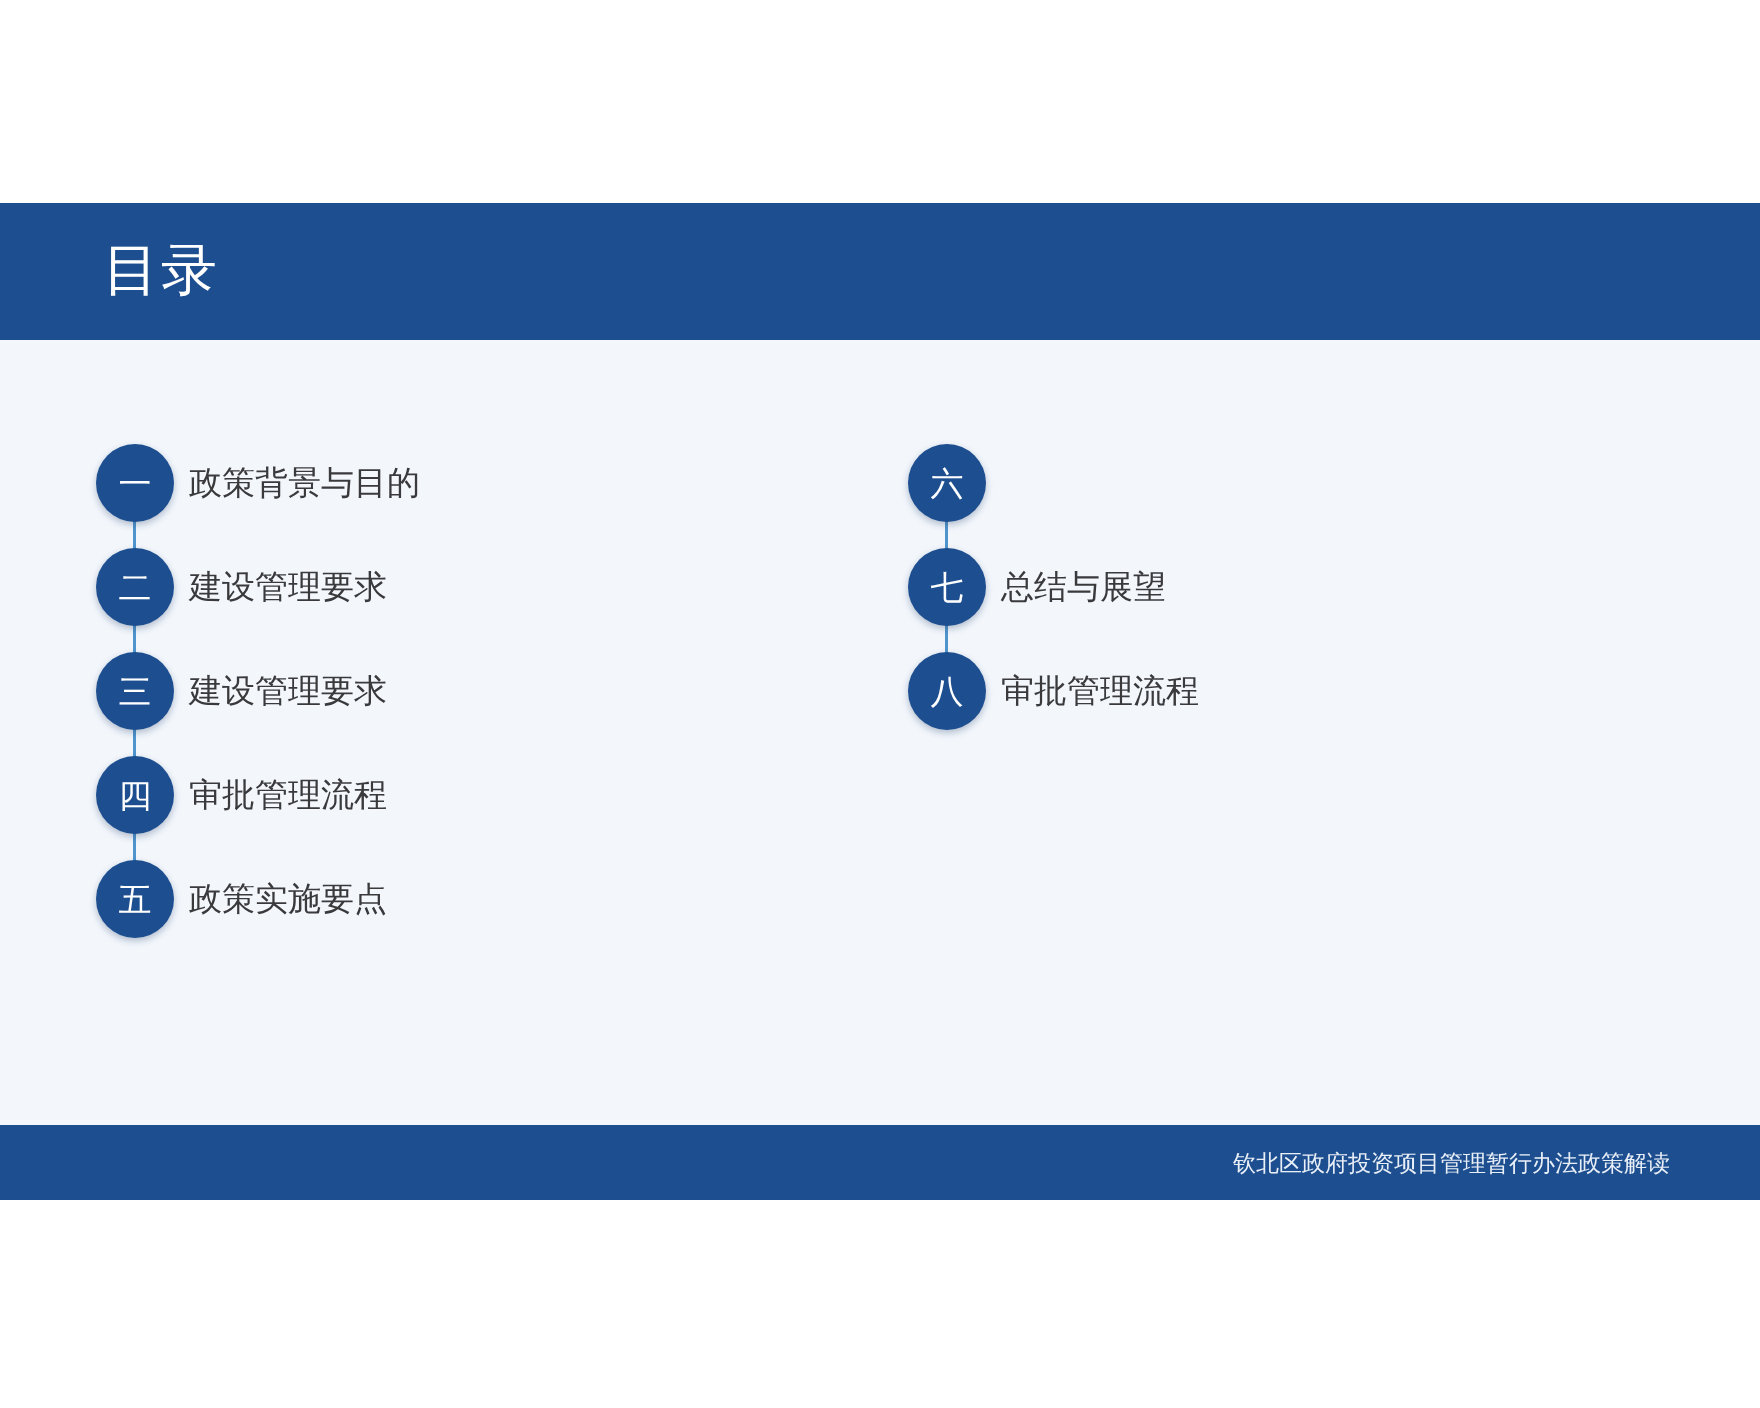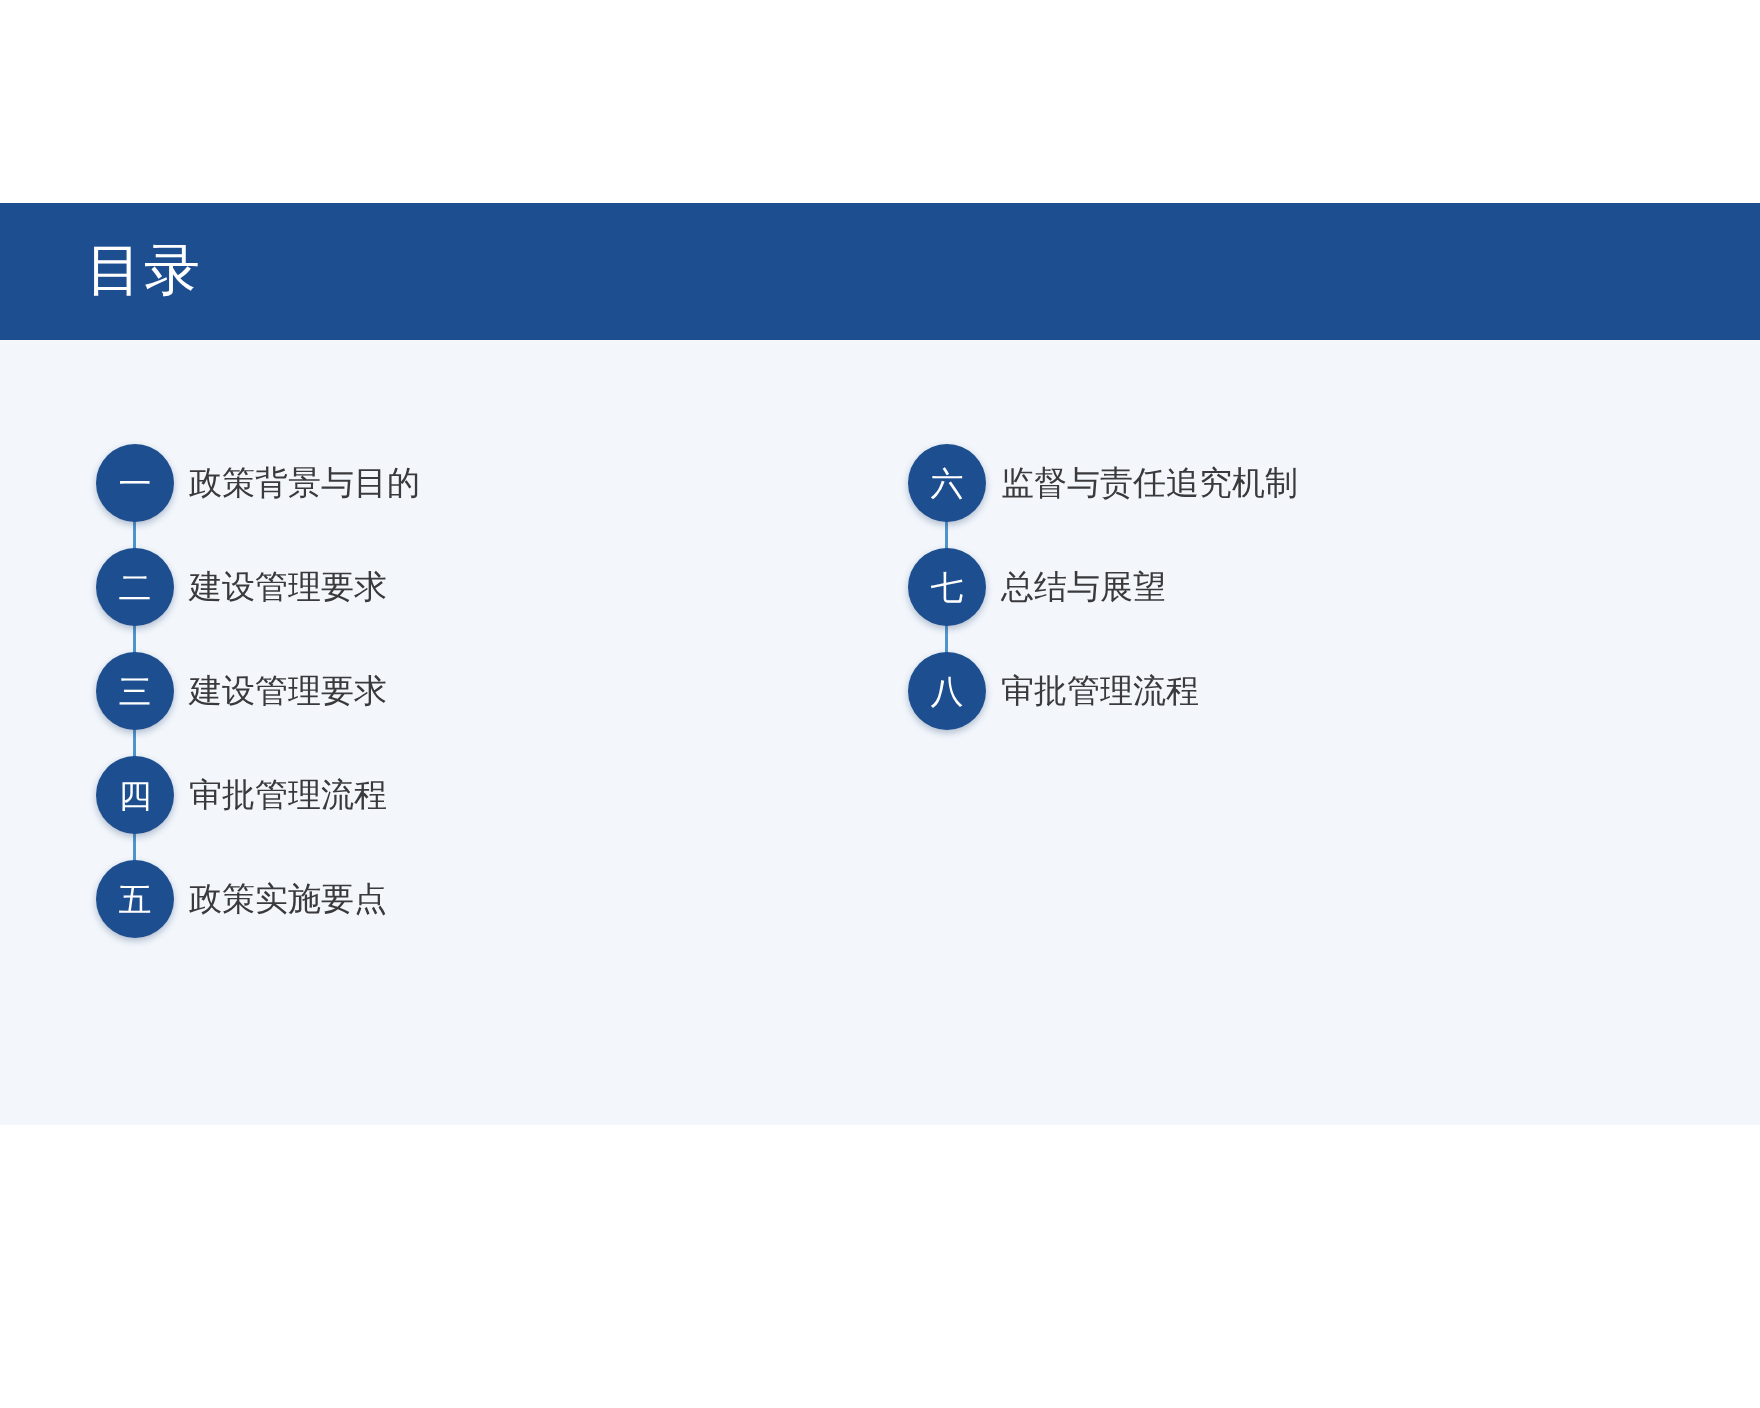--- a/index.html
+++ b/index.html
@@ -25,21 +25,21 @@
   .header-band {
     position: absolute;
     left: 0;
     top: 203px;
     width: 1760px;
     height: 137px;
     background: #1d4e8f;
   }
   .slide-title {
     position: absolute;
-    left: 86px;
+    left: 103px;
     top: 28px;
     font-size: 56px;
     line-height: 78px;
     color: #ffffff;
     font-weight: 400;
     letter-spacing: 2px;
     white-space: nowrap;
   }
 
   
@@ -173,32 +173,34 @@
           </div>
           <div class="toc-label">政策实施要点</div>
         </div>
       </div>
     <div class="toc-column right">
         <div class="toc-connector" style="top: 143px; height: 208px;"></div>
         <div class="toc-item" style="top: 104px; height: 78px;">
           <div class="toc-bullet">
             <span class="toc-bullet-num">六</span>
           </div>
-          <div class="toc-label">监督与责任追究机制</div>
         </div>
         <div class="toc-item" style="top: 208px; height: 78px;">
           <div class="toc-bullet">
             <span class="toc-bullet-num">七</span>
           </div>
           <div class="toc-label">总结与展望</div>
         </div>
         <div class="toc-item" style="top: 312px; height: 78px;">
           <div class="toc-bullet">
             <span class="toc-bullet-num">八</span>
           </div>
           <div class="toc-label">审批管理流程</div>
         </div>
       </div>
 
   </div>
 
+  <div class="footer-band">
+    <div class="footer-text">钦北区政府投资项目管理暂行办法政策解读</div>
+  </div>
 
 </div>
 
 </body></html>

